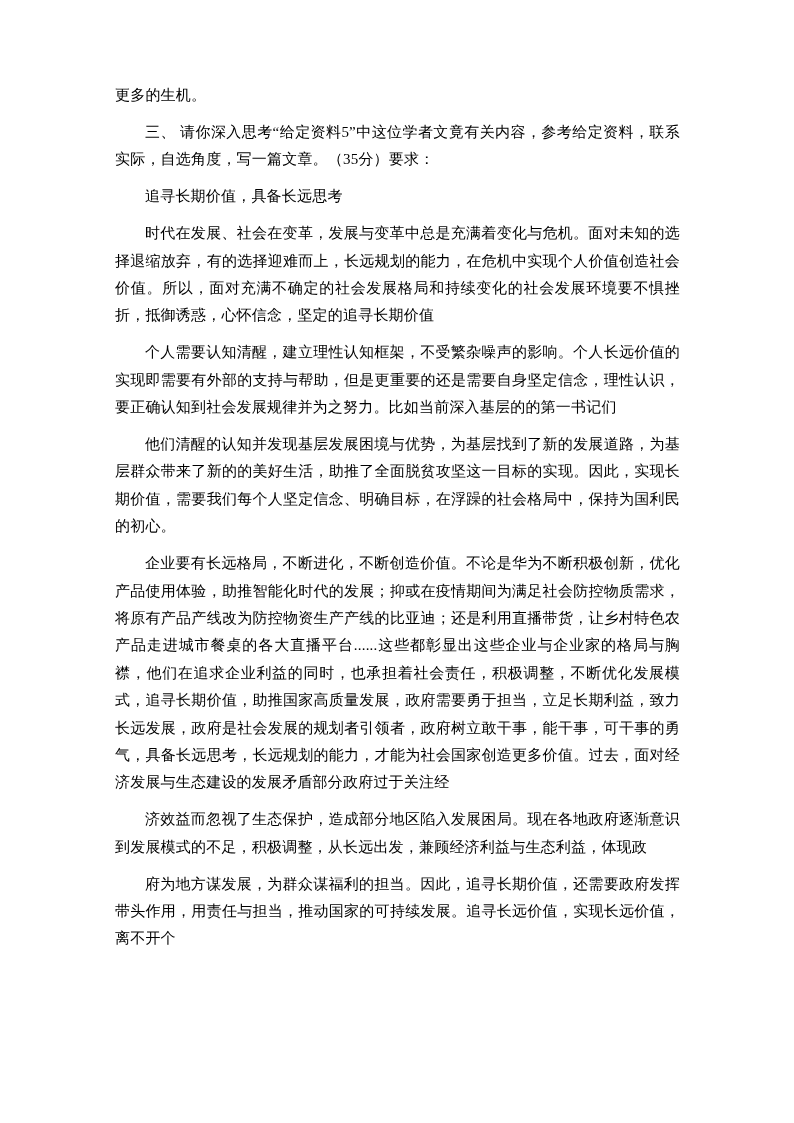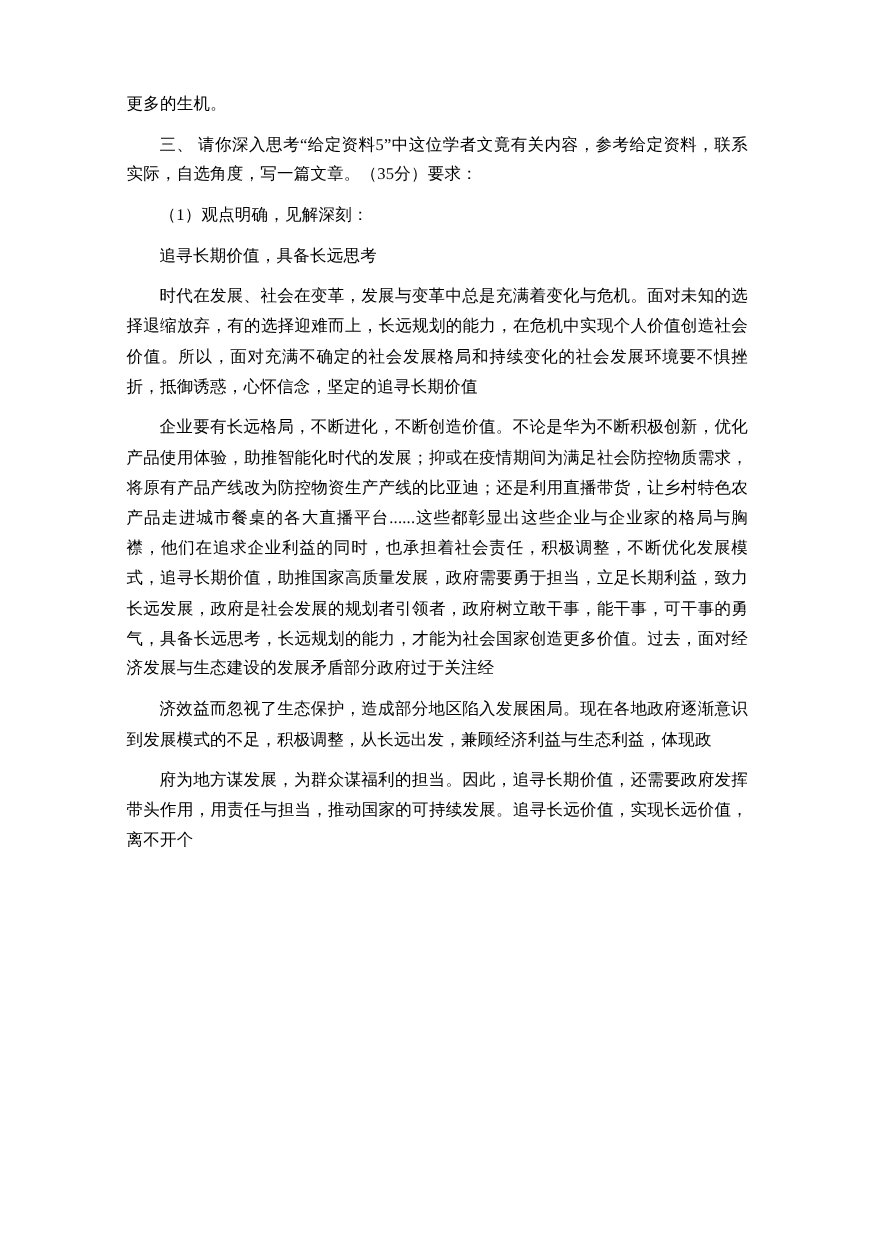--- a/index.html
+++ b/index.html
@@ -34,20 +34,21 @@
     text-indent: 2em;
   }
 </style>
 </head>
 <body style="background: rgb(255, 255, 255); color: rgb(0, 0, 0);">
 
 <main class="page">
   <div class="doc-body">
       <p>更多的生机。</p>
       <p class="indent">三、 请你深入思考“给定资料5”中这位学者文竟有关内容，参考给定资料，联系实际，自选角度，写一篇文章。（35分）要求：</p>
-      <p class="indent">（1）观点明确，见解深刻：</p>
       <p class="indent">追寻长期价值，具备长远思考</p>
       <p class="indent">时代在发展、社会在变革，发展与变革中总是充满着变化与危机。面对未知的选择退缩放弃，有的选择迎难而上，长远规划的能力，在危机中实现个人价值创造社会价值。所以，面对充满不确定的社会发展格局和持续变化的社会发展环境要不惧挫折，抵御诱惑，心怀信念，坚定的追寻长期价值</p>
+      <p class="indent">个人需要认知清醒，建立理性认知框架，不受繁杂噪声的影响。个人长远价值的实现即需要有外部的支持与帮助，但是更重要的还是需要自身坚定信念，理性认识，要正确认知到社会发展规律并为之努力。比如当前深入基层的的第一书记们</p>
+      <p class="indent">他们清醒的认知并发现基层发展困境与优势，为基层找到了新的发展道路，为基层群众带来了新的的美好生活，助推了全面脱贫攻坚这一目标的实现。因此，实现长期价值，需要我们每个人坚定信念、明确目标，在浮躁的社会格局中，保持为国利民的初心。</p>
       <p class="indent">企业要有长远格局，不断进化，不断创造价值。不论是华为不断积极创新，优化产品使用体验，助推智能化时代的发展；抑或在疫情期间为满足社会防控物质需求，将原有产品产线改为防控物资生产产线的比亚迪；还是利用直播带货，让乡村特色农产品走进城市餐桌的各大直播平台......这些都彰显出这些企业与企业家的格局与胸襟，他们在追求企业利益的同时，也承担着社会责任，积极调整，不断优化发展模式，追寻长期价值，助推国家高质量发展，政府需要勇于担当，立足长期利益，致力长远发展，政府是社会发展的规划者引领者，政府树立敢干事，能干事，可干事的勇气，具备长远思考，长远规划的能力，才能为社会国家创造更多价值。过去，面对经济发展与生态建设的发展矛盾部分政府过于关注经</p>
       <p class="indent">济效益而忽视了生态保护，造成部分地区陷入发展困局。现在各地政府逐渐意识到发展模式的不足，积极调整，从长远出发，兼顾经济利益与生态利益，体现政</p>
       <p class="indent">府为地方谋发展，为群众谋福利的担当。因此，追寻长期价值，还需要政府发挥带头作用，用责任与担当，推动国家的可持续发展。追寻长远价值，实现长远价值，离不开个</p>
     </div>
 </main>
 
 </body></html>

